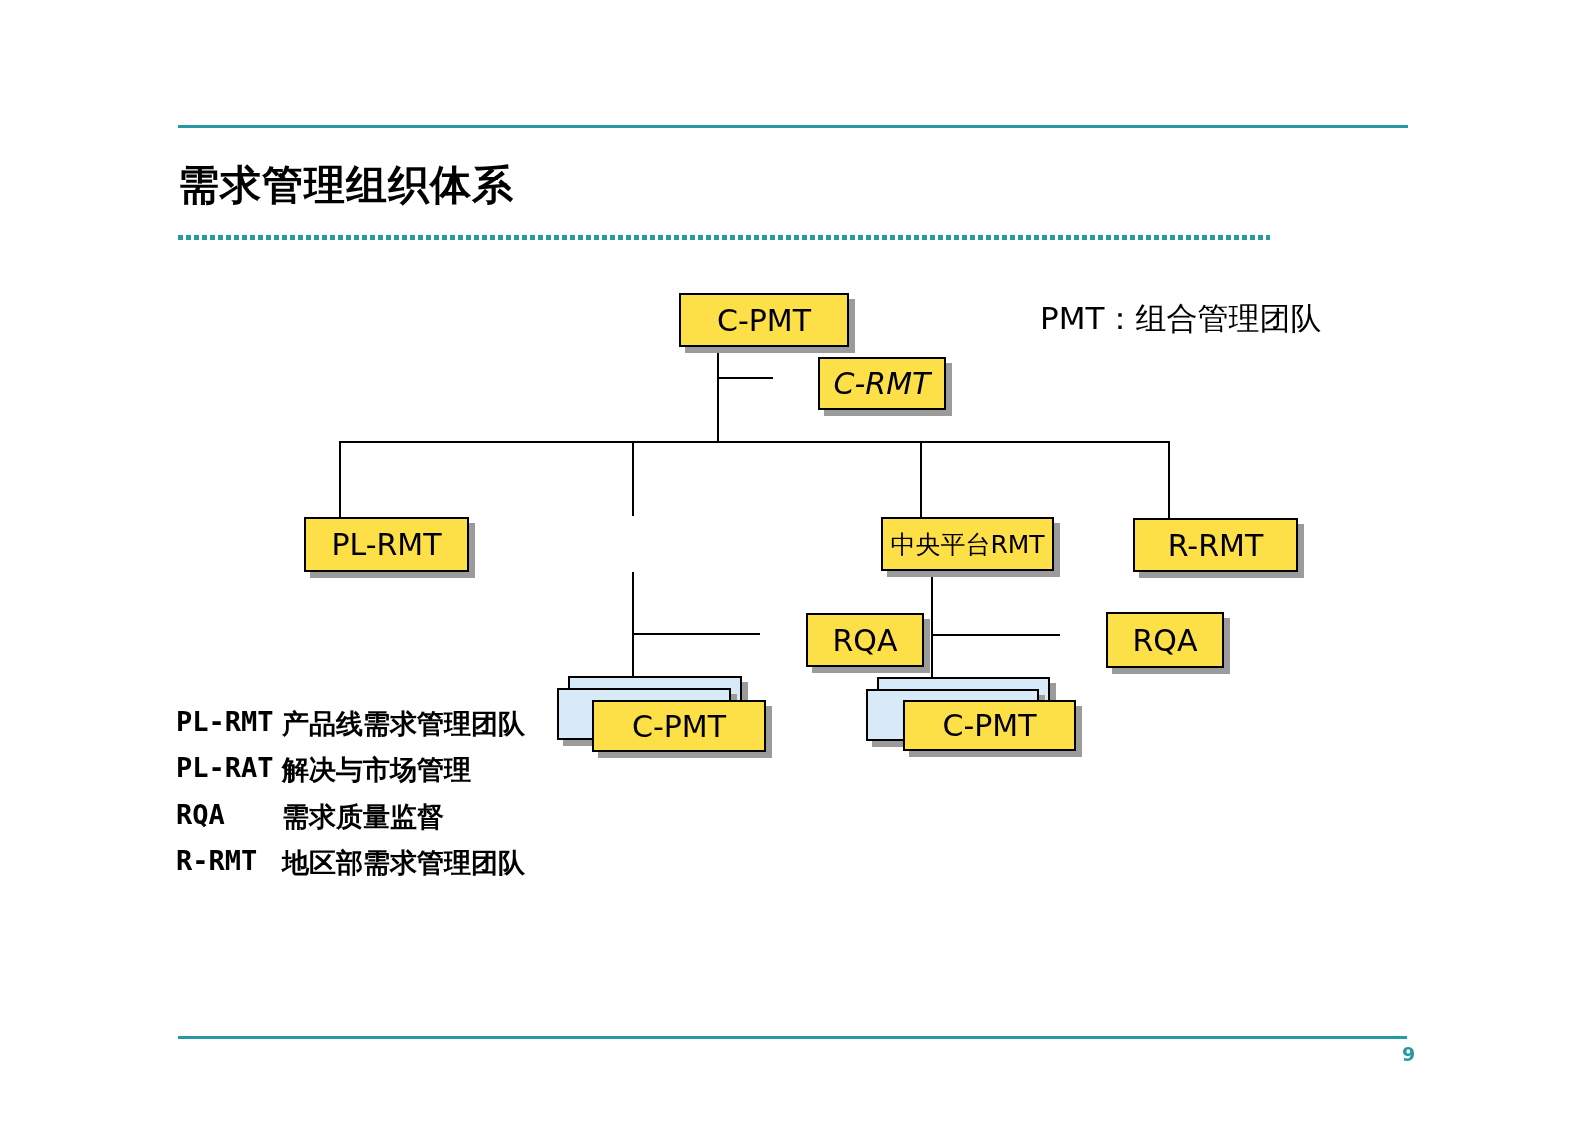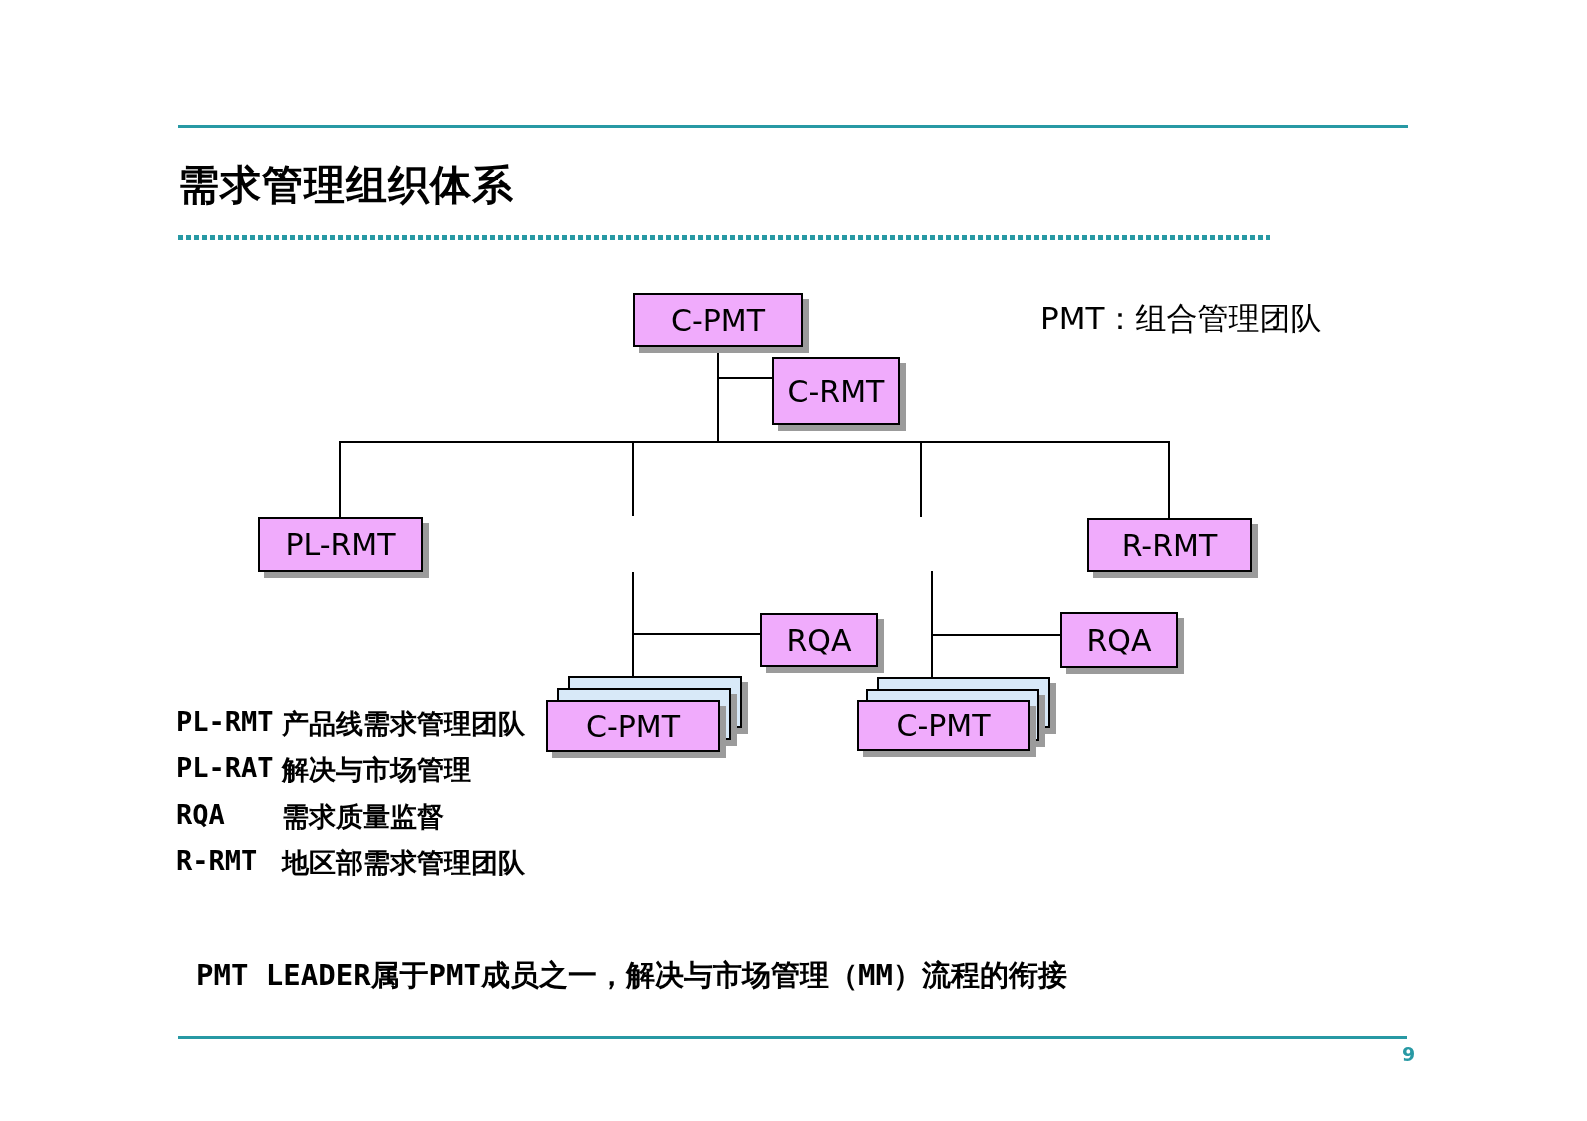--- a/index.html
+++ b/index.html
@@ -9,23 +9,23 @@
   
   .rule{position:absolute;background:#2899A4;}
   .dotted-rule{position:absolute;height:5px;
     background:repeating-linear-gradient(to right,#2899A4 0,#2899A4 5px,transparent 5px,transparent 8px);}
 
   
   .title{position:absolute;left:178px;top:158px;font-size:41px;font-weight:bold;
          letter-spacing:1px;font-family:"DejaVu Sans","Liberation Sans",sans-serif;}
 
   
-  .obox{position:absolute;background:#f0abfc;border:2px solid #000;
+  .obox{position:absolute;background:#fde047;border:2px solid #000;
         box-shadow:6px 6px 0 #9B9B9B;display:flex;align-items:center;justify-content:center;
-        font-size:30px;color:#000;box-sizing:border-box;}
+        font-size:30px;color:#000;box-sizing:border-box;margin-left:46px;}
   .obox.small-cjk{font-size:25px;}
   .layer{position:absolute;background:#D8E9F8;border:2px solid #000;
          box-shadow:6px 6px 0 #9B9B9B;box-sizing:border-box;}
 
   
   .hline{position:absolute;height:2px;background:#000;}
   .vline{position:absolute;width:2px;background:#000;}
 
   
   .pmt-note{position:absolute;left:1040px;top:298px;font-size:31px;}
@@ -61,25 +61,26 @@
   <div class="vline" style="left:632px;top:441px;height:75px;"></div>
   <div class="vline" style="left:920px;top:441px;height:76px;"></div>
   <div class="vline" style="left:1168px;top:441px;height:77px;"></div>
   <div class="vline" style="left:632px;top:572px;height:104px;"></div>
   <div class="hline" style="left:632px;top:633px;width:128px;"></div>
   <div class="vline" style="left:931px;top:571px;height:106px;"></div>
   <div class="hline" style="left:931px;top:634px;width:129px;"></div>
 
   <div class="obox" style="left:633px;top:293px;width:170px;height:54px;">C-PMT</div>
 
-  <div class="obox" style="left:772px;top:357px;width:128px;height:68px;">C-RMT</div>
+  <div class="obox" style="left:772px;top:357px;width:128px;height:53px;font-style:italic;">C-RMT</div>
 
   <div class="obox" style="left:258px;top:517px;width:165px;height:55px;">PL-RMT</div>
 
 
+  <div class="obox small-cjk" style="left:835px;top:517px;width:173px;height:54px;">中央平台RMT</div>
 
   <div class="obox" style="left:1087px;top:518px;width:165px;height:54px;">R-RMT</div>
 
   <div class="obox" style="left:760px;top:613px;width:118px;height:54px;">RQA</div>
 
   <div class="obox" style="left:1060px;top:612px;width:118px;height:56px;">RQA</div>
 
   <div class="layer" style="left:568px;top:676px;width:174px;height:52px;"></div>
   <div class="layer" style="left:557px;top:688px;width:174px;height:52px;"></div>
   <div class="obox" style="left:546px;top:700px;width:174px;height:52px;">C-PMT</div>
@@ -102,18 +103,17 @@
   </div>
   <div class="legend-row" style="top:799px;">
     <span class="abbr">RQA</span>
     <span class="desc">需求质量监督</span>
   </div>
   <div class="legend-row" style="top:845px;">
     <span class="abbr">R-RMT</span>
     <span class="desc">地区部需求管理团队</span>
   </div>
 
-  <div class="bottom-note">PMT LEADER属于PMT成员之一，解决与市场管理（MM）流程的衔接</div>
 
   <div class="rule" style="left:178px;top:1036px;width:1229px;height:3px;"></div>
   <div class="page-number">9</div>
 
 </div>
 
 </body></html>

